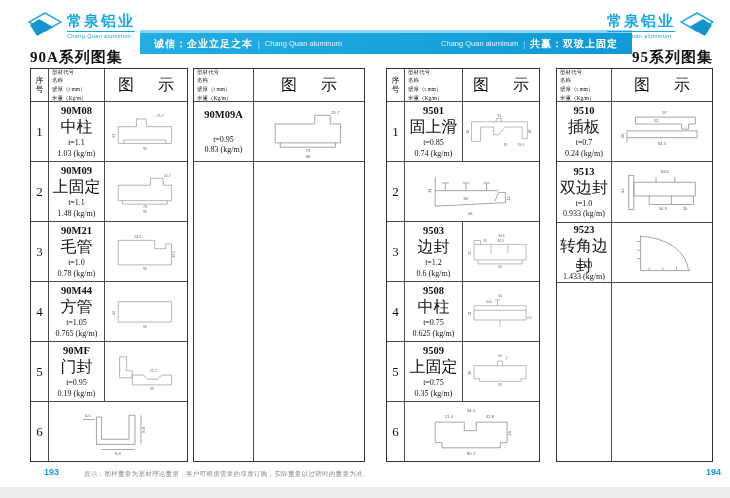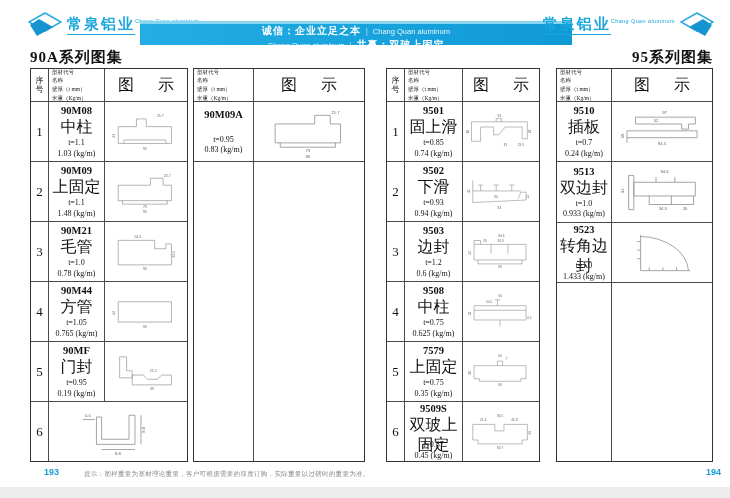--- a/index.html
+++ b/index.html
@@ -7,30 +7,30 @@
     width:730px;height:498px;position:relative;overflow:hidden;
     background:#ffffff;
     font-family:"Liberation Serif","DejaVu Serif",serif;
     color:#111;
   }
   
   .logo{position:absolute;display:flex;align-items:center;gap:5px;}
   .logo-left{left:28px;top:12px;}
   .logo-right{right:16px;top:12px;flex-direction:row-reverse;}
   .logo svg{display:block;}
-  .logo-text{display:flex;align-items:flex-start;}
+  .logo-text{display:flex;flex-direction:column;align-items:flex-start;}
   .logo-cn{font-size:15px;font-weight:bold;color:#1aa7dd;letter-spacing:2px;line-height:1;
            border-bottom:1px solid #1aa7dd;padding-bottom:2px;}
   .logo-en{font-size:5.5px;color:#1aa7dd;letter-spacing:.4px;margin-top:1px;font-family:"Liberation Sans",sans-serif;}
   .banner{
-    position:absolute;left:140px;top:21px;width:432px;height:24px;
+    position:absolute;left:140px;top:30px;width:492px;height:24px;
     background:linear-gradient(90deg,#22ade3,#0f9ad7);
     border-top:3px solid #8ad6f1;box-sizing:border-box;
     display:flex;align-items:center;justify-content:space-between;
-    padding:0 14px;color:#fff;flex-direction:column;
+    padding:0 14px;color:#fff;
   }
   .banner .grp{display:flex;align-items:center;white-space:nowrap;}
   .b-cn{font-size:10px;font-weight:bold;letter-spacing:1px;font-family:"Liberation Sans","DejaVu Sans",sans-serif;}
   .b-en{font-size:7.5px;opacity:.9;font-family:"Liberation Sans",sans-serif;}
   .b-sep{margin:0 5px;font-size:9px;opacity:.85;}
   
   .title{position:absolute;top:48px;font-size:15px;font-weight:600;letter-spacing:1px;}
   .title-left{left:30px;}
   .title-right{right:17px;}
   
@@ -282,26 +282,20 @@
           <text x="53" y="8" font-size="5" fill="#666" text-anchor="middle" font-family="Liberation Sans, sans-serif">94</text>
           <text x="6" y="31" font-size="5" fill="#666" text-anchor="middle" font-family="Liberation Sans, sans-serif" transform="rotate(-90 6 31)">42</text>
           <text x="101" y="31" font-size="5" fill="#666" text-anchor="middle" font-family="Liberation Sans, sans-serif" transform="rotate(-90 101 31)">28</text>
           <text x="62" y="54" font-size="5" fill="#666" text-anchor="middle" font-family="Liberation Sans, sans-serif">33</text>
           <text x="86" y="54" font-size="5" fill="#666" text-anchor="middle" font-family="Liberation Sans, sans-serif">29.5</text>
         </svg>
       </div>
     </div>
     <div class="trow">
       <div class="c-seq">2</div>
-      <div class="c-info" style="width:58px">
-        <div class="p-code">9502</div>
-        <div class="p-name">下滑</div>
-        <div class="p-t">t=0.93</div>
-        <div class="p-w">0.94 (kg/m)</div>
-      </div>
       <div class="c-diag">
         <svg viewBox="0 0 110 62" preserveAspectRatio="xMidYMid meet">
           <path d="M12,14 V48 L94,44 V32 H86 L82,42" fill="none" stroke="#8b8b8b" stroke-width="0.9"></path>
           <path d="M12,30 H86" fill="none" stroke="#8b8b8b" stroke-width="0.9"></path>
           <path d="M24,30 V21" fill="none" stroke="#8b8b8b" stroke-width="0.9"></path>
           <path d="M20,21 H28" fill="none" stroke="#8b8b8b" stroke-width="0.9"></path>
           <path d="M48,30 V21" fill="none" stroke="#8b8b8b" stroke-width="0.9"></path>
           <path d="M44,21 H52" fill="none" stroke="#8b8b8b" stroke-width="0.9"></path>
           <path d="M72,30 V21" fill="none" stroke="#8b8b8b" stroke-width="0.9"></path>
           <path d="M68,21 H76" fill="none" stroke="#8b8b8b" stroke-width="0.9"></path>
@@ -353,44 +347,38 @@
           <text x="54" y="9" font-size="5" fill="#666" text-anchor="middle" font-family="Liberation Sans, sans-serif">94</text>
           <text x="37" y="18" font-size="5" fill="#666" text-anchor="middle" font-family="Liberation Sans, sans-serif">50.5</text>
           <text x="9" y="34" font-size="5" fill="#666" text-anchor="middle" font-family="Liberation Sans, sans-serif" transform="rotate(-90 9 34)">33</text>
           <text x="99" y="42" font-size="5" fill="#666" text-anchor="middle" font-family="Liberation Sans, sans-serif">4.5</text>
         </svg>
       </div>
     </div>
     <div class="trow">
       <div class="c-seq">5</div>
       <div class="c-info" style="width:58px">
-        <div class="p-code">7579</div>
+        <div class="p-code">9509</div>
         <div class="p-name">上固定</div>
         <div class="p-t">t=0.75</div>
         <div class="p-w">0.35 (kg/m)</div>
       </div>
       <div class="c-diag">
         <svg viewBox="0 0 110 62" preserveAspectRatio="xMidYMid meet">
           <path d="M14,22 H94 V42 H86 V46 H22 V42 H14 Z" fill="none" stroke="#8b8b8b" stroke-width="0.9"></path>
           <path d="M50,22 V15 H58 V22" fill="none" stroke="#8b8b8b" stroke-width="0.9"></path>
           <text x="54" y="9" font-size="5" fill="#666" text-anchor="middle" font-family="Liberation Sans, sans-serif">94</text>
           <text x="64" y="13" font-size="5" fill="#666" text-anchor="middle" font-family="Liberation Sans, sans-serif">7</text>
           <text x="9" y="33" font-size="5" fill="#666" text-anchor="middle" font-family="Liberation Sans, sans-serif" transform="rotate(-90 9 33)">30</text>
           <text x="54" y="54" font-size="5" fill="#666" text-anchor="middle" font-family="Liberation Sans, sans-serif">80</text>
         </svg>
       </div>
     </div>
     <div class="trow">
       <div class="c-seq">6</div>
-      <div class="c-info" style="width:58px">
-        <div class="p-code">9509S</div>
-        <div class="p-name">双玻上固定</div>
-        <div class="p-t">t=0.87</div>
-        <div class="p-w">0.45 (kg/m)</div>
-      </div>
       <div class="c-diag">
         <svg viewBox="0 0 110 62" preserveAspectRatio="xMidYMid meet">
           <path d="M12,20 H46 V30 H60 V20 H96 V44 H88 V50 H20 V44 H12 Z" fill="none" stroke="#8b8b8b" stroke-width="0.9"></path>
           <text x="54" y="8" font-size="5" fill="#666" text-anchor="middle" font-family="Liberation Sans, sans-serif">94.5</text>
           <text x="28" y="15" font-size="5" fill="#666" text-anchor="middle" font-family="Liberation Sans, sans-serif">21.4</text>
           <text x="76" y="15" font-size="5" fill="#666" text-anchor="middle" font-family="Liberation Sans, sans-serif">42.8</text>
           <text x="101" y="33" font-size="5" fill="#666" text-anchor="middle" font-family="Liberation Sans, sans-serif" transform="rotate(-90 101 33)">26</text>
           <text x="54" y="58" font-size="5" fill="#666" text-anchor="middle" font-family="Liberation Sans, sans-serif">80.7</text>
         </svg>
       </div>

